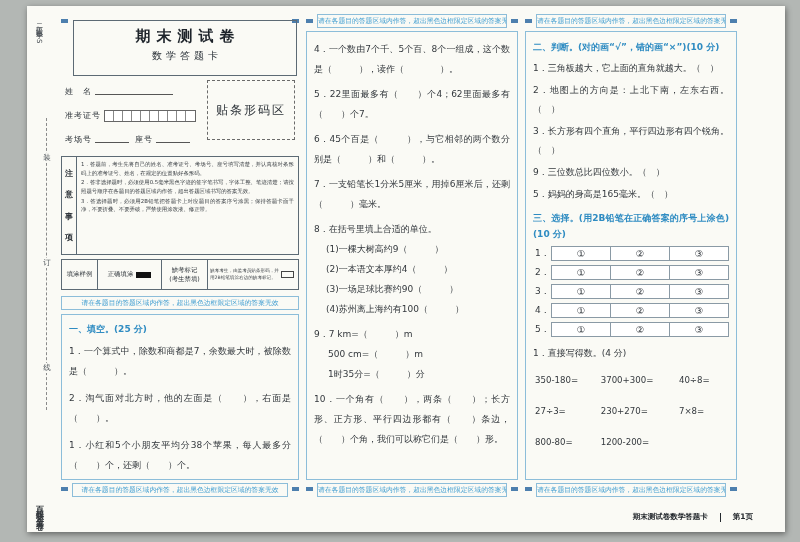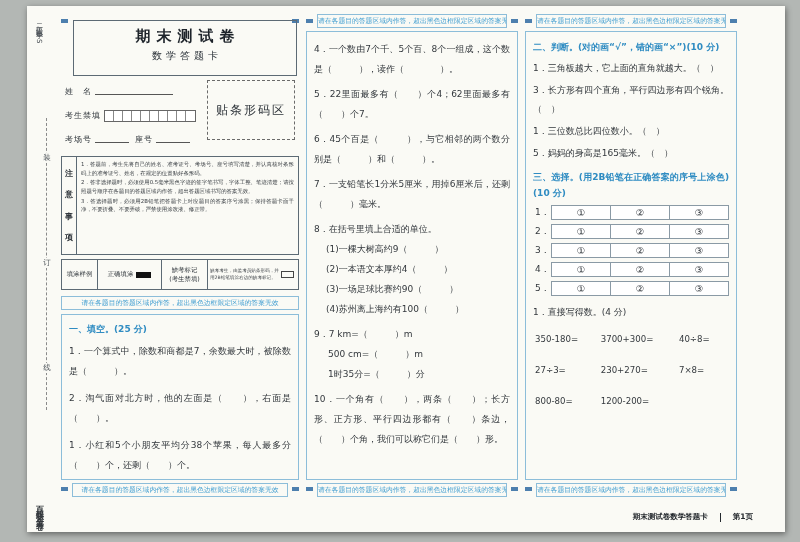--- a/index.html
+++ b/index.html
@@ -105,21 +105,21 @@
         <div class="title">期末测试卷</div>
         <div class="subtitle">数学答题卡</div>
       </div>
 
       <div class="fields">
         <div class="frow r1">
           <span class="flabel">姓　名</span>
           <span class="fline w80"></span>
         </div>
         <div class="frow r2">
-          <span class="flabel">考生禁填</span>
+          <span class="flabel">准考证号</span>
           <span class="cellstrip">
             <i></i>
               <i></i>
               <i></i>
               <i></i>
               <i></i>
               <i></i>
               <i></i>
               <i></i>
               <i></i>
@@ -208,22 +208,23 @@
     </div>
 
     <div class="col col3">
       <span class="sq tl"></span>
       <span class="sq tr"></span>
       <div class="warnbar top">请在各题目的答题区域内作答，超出黑色边框限定区域的答案无效</div>
 
       <div class="content">
         <div class="sec-head">二、判断。(对的画“√”，错的画“×”)(10 分)</div>
         <p class="judge">1．三角板越大，它上面的直角就越大。（　）</p>
+        <p class="judge">2．地图上的方向是：上北下南，左东右西。（　）</p>
         <p class="judge">3．长方形有四个直角，平行四边形有四个锐角。（　）</p>
-        <p class="judge">1．三位数总比四位数小。（　）</p>
+        <p class="judge">9．三位数总比四位数小。（　）</p>
         <p class="judge" style="margin-bottom:6px">5．妈妈的身高是165毫米。（　）</p>
 
         <div class="sec-head">三、选择。(用2B铅笔在正确答案的序号上涂色)(10 分)</div>
         <div class="choice-row">
           <span class="choice-num">1．</span>
           <span class="choice-box">
               <span class="choice-cell">①</span>
               <span class="choice-cell">②</span>
               <span class="choice-cell">③</span>
             </span>

